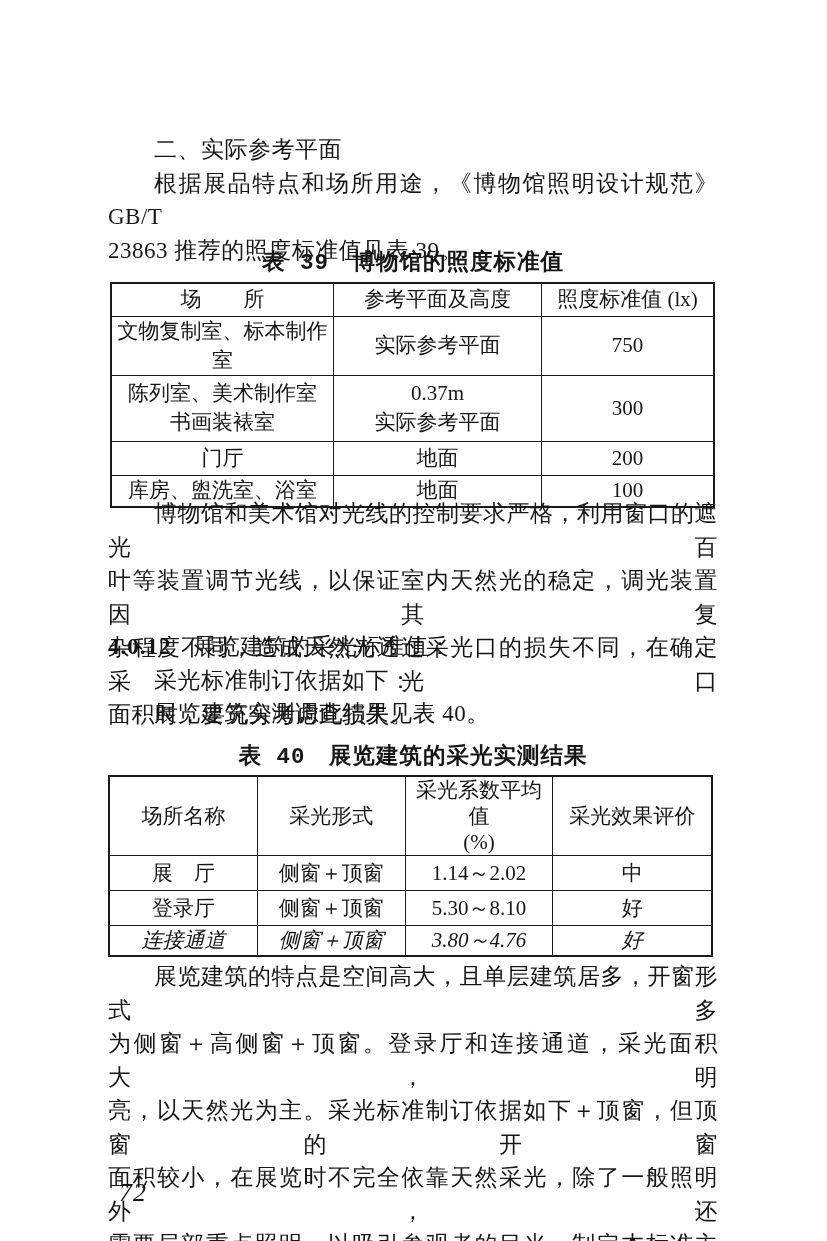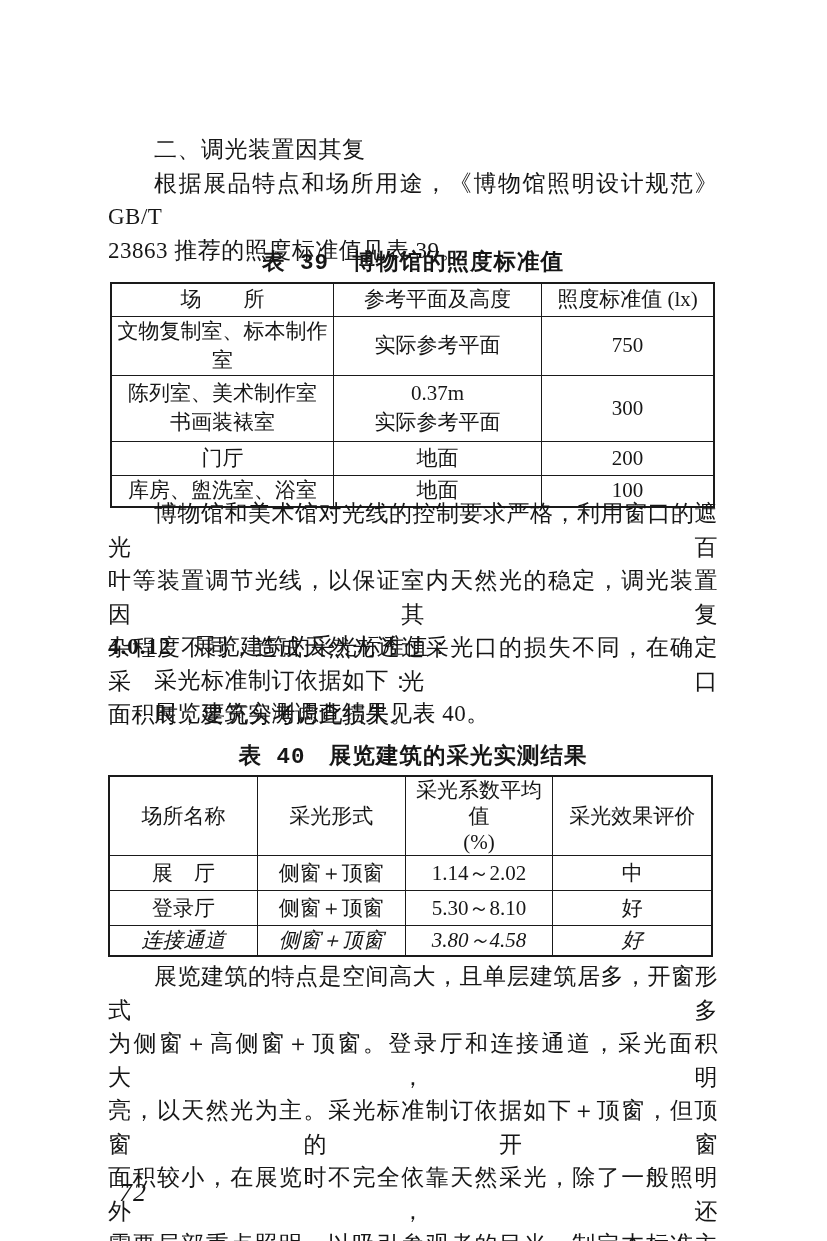--- a/index.html
+++ b/index.html
@@ -44,21 +44,21 @@
     position:absolute;left:119px;top:1133px;
     font-size:26px;font-style:italic;letter-spacing:1px;margin-top:45px;
   }
 </style>
 </head>
 <body>
 
 <div class="page">
 
   <div class="textblock" style="top:133px;">
-    <div class="line indent">二、调光装置因其复</div>
+    <div class="line indent">二、实际参考平面</div>
     <div class="fill indent">根据展品特点和场所用途，《博物馆照明设计规范》GB/T</div>
     <div class="line">23863 推荐的照度标准值见表 39。</div>
   </div>
 
   <div class="caption" style="top:246px;">表 39　博物馆的照度标准值</div>
 
   <table class="doc-table t39" style="top:282px;left:110px;width:605px;">
     <colgroup>
       <col style="width:36.9%">
         <col style="width:34.5%">
@@ -135,21 +135,21 @@
       </tr>
       <tr style="height:35px;">
         <td>登录厅</td>
         <td>侧窗＋顶窗</td>
         <td>5.30～8.10</td>
         <td>好</td>
       </tr>
       <tr style="height:30px;font-style:italic;">
         <td>连接通道</td>
         <td>侧窗＋顶窗</td>
-        <td>3.80～4.58</td>
+        <td>3.80～4.76</td>
         <td>好</td>
       </tr>
     </tbody>
   </table>
 
   <div class="textblock" style="top:960px;">
     <div class="fill indent">展览建筑的特点是空间高大，且单层建筑居多，开窗形式多</div>
     <div class="fill">为侧窗＋高侧窗＋顶窗。登录厅和连接通道，采光面积大，明</div>
     <div class="fill">亮，以天然光为主。采光标准制订依据如下＋顶窗，但顶窗的开窗</div>
     <div class="fill">面积较小，在展览时不完全依靠天然采光，除了一般照明外，还</div>

